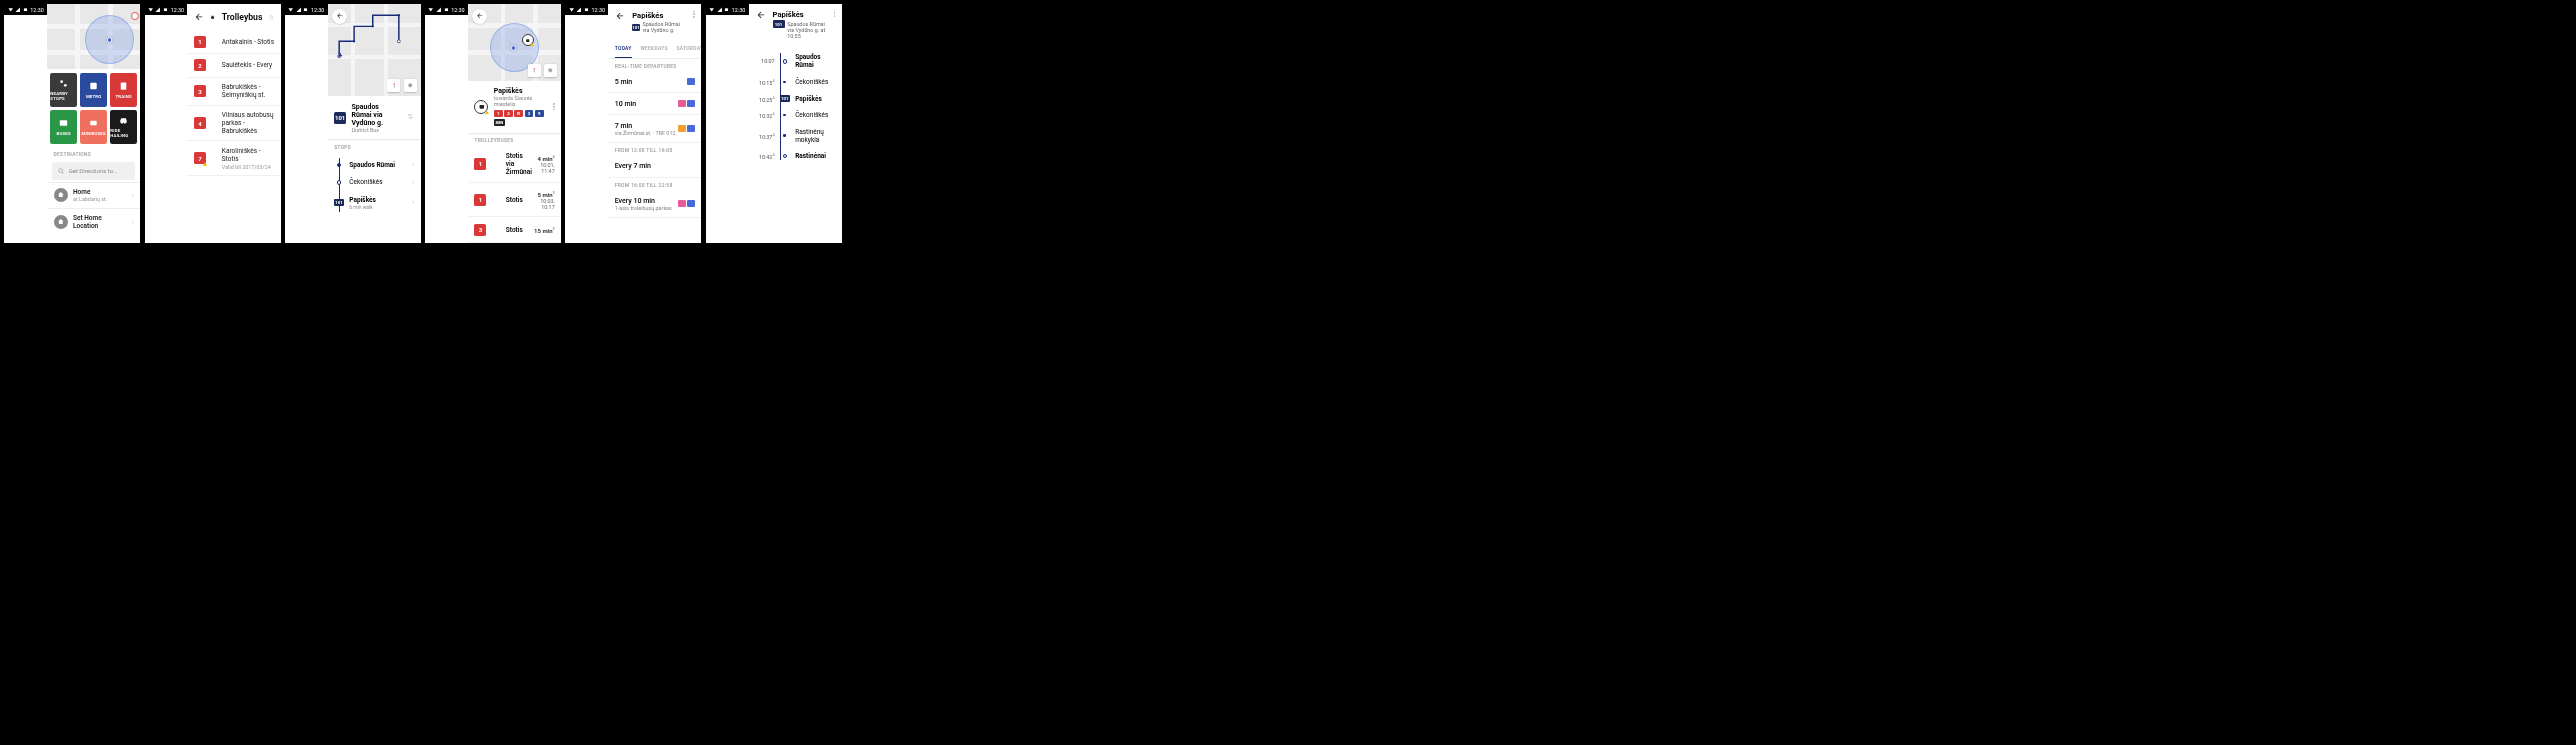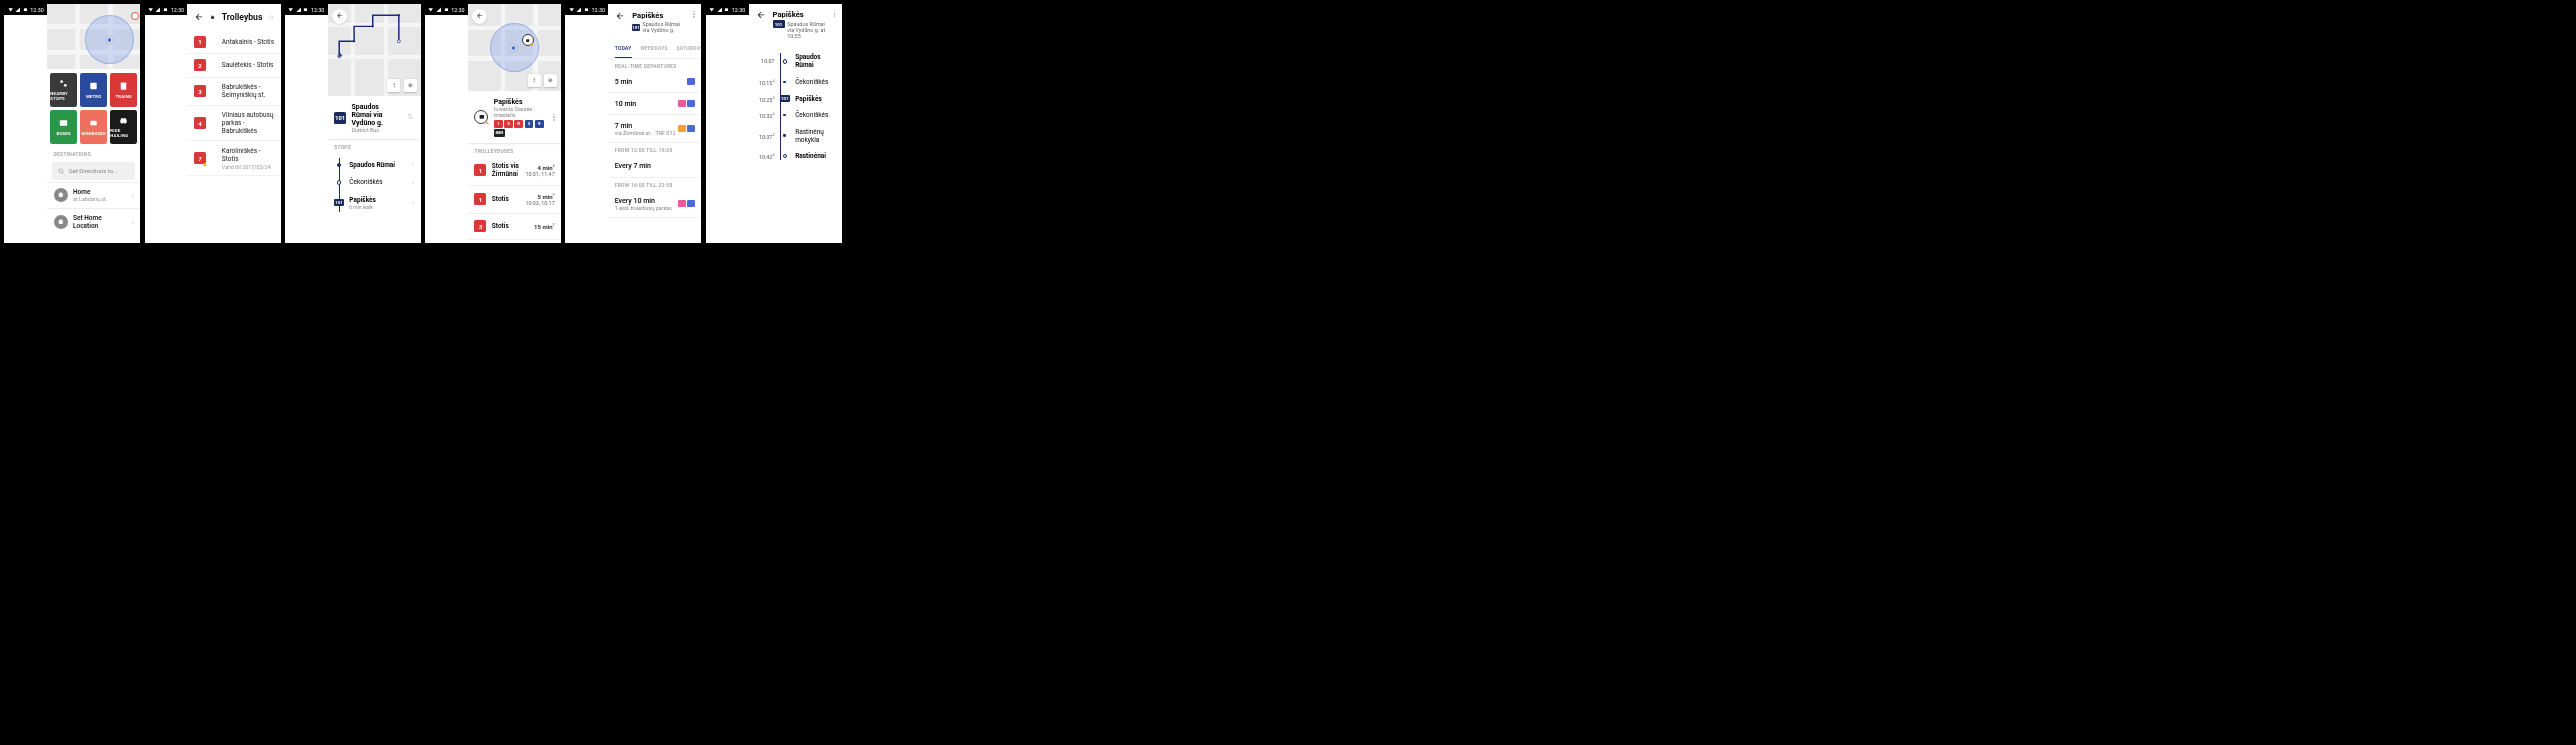--- a/index.html
+++ b/index.html
@@ -69,21 +69,21 @@
 .stop-dot.filled { background: #1a2a7a; }
 .stop-dot.start { border-color: #1a2a7a; background: #1a2a7a; }
 .stop-name { font-size: 6.5px; flex: 1; }
 .stop-name.bold { font-weight: 700; }
 .stop-sub { font-size: 4.9px; color: #888; }
 .stop-time { font-size: 5.4px; color: #555; text-align: right; width: 19.5px; flex-shrink: 0; }
 .stop-sup { font-size: 3.8px; vertical-align: super; color: #888; }
 
 
 .nearby-row { display: flex; align-items: center; padding: 6.5px; gap: 5.4px; border-bottom: 0.5px solid #f0f0f0; }
-.nearby-text { flex: 1; font-size: 6.5px; font-weight: 600; }
+.nearby-text { flex: 1; font-size: 6.5px; font-weight: 600; margin-left: 14px; }
 .nearby-times { text-align: right; font-size: 5.4px; color: #666; }
 .nearby-mins { font-size: 6px; font-weight: 600; color: #222; }
 
 
 .tabs { display: flex; gap: 8.7px; padding: 0 6.5px; border-bottom: 0.5px solid #eee; }
 .tab { font-size: 4.9px; color: #aaa; letter-spacing: 0.3px; padding: 5.4px 0; font-weight: 600; }
 .tab.active { color: #1a2a7a; border-bottom: 1.1px solid #1a2a7a; }
 .dep-row { display: flex; align-items: center; padding: 6.5px; border-bottom: 0.5px solid #f0f0f0; }
 .dep-time { font-size: 7px; font-weight: 500; flex: 1; }
 .dep-sub { font-size: 5.4px; color: #888; }
@@ -240,21 +240,21 @@
           </svg>
         </div>
     </div>
     <div id="routes2">
         <div class="route-row">
           <div class="badge badge-red ">1</div>
           <div class="route-text">Antakalnis - Stotis</div>
         </div>
         <div class="route-row">
           <div class="badge badge-red ">2</div>
-          <div class="route-text">Saulėtekis - Stotis</div>
+          <div class="route-text">Saulėtekis - Every</div>
         </div>
         <div class="route-row">
           <div class="badge badge-red ">3</div>
           <div class="route-text">Babrukiškės - Šeimyniškių st.</div>
         </div>
         <div class="route-row">
           <div class="badge badge-red ">4</div>
           <div class="route-text">Vilniaus autobusų parkas - Babrukiškės</div>
         </div>
         <div class="route-row">

